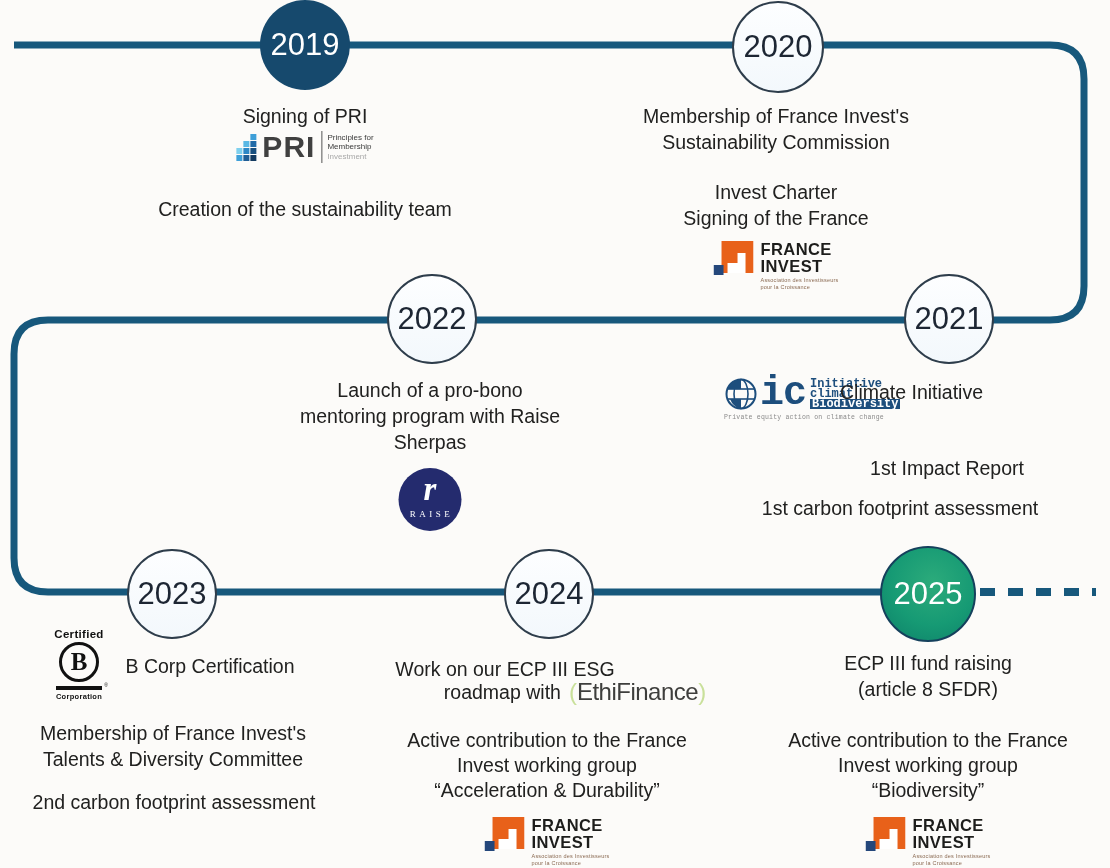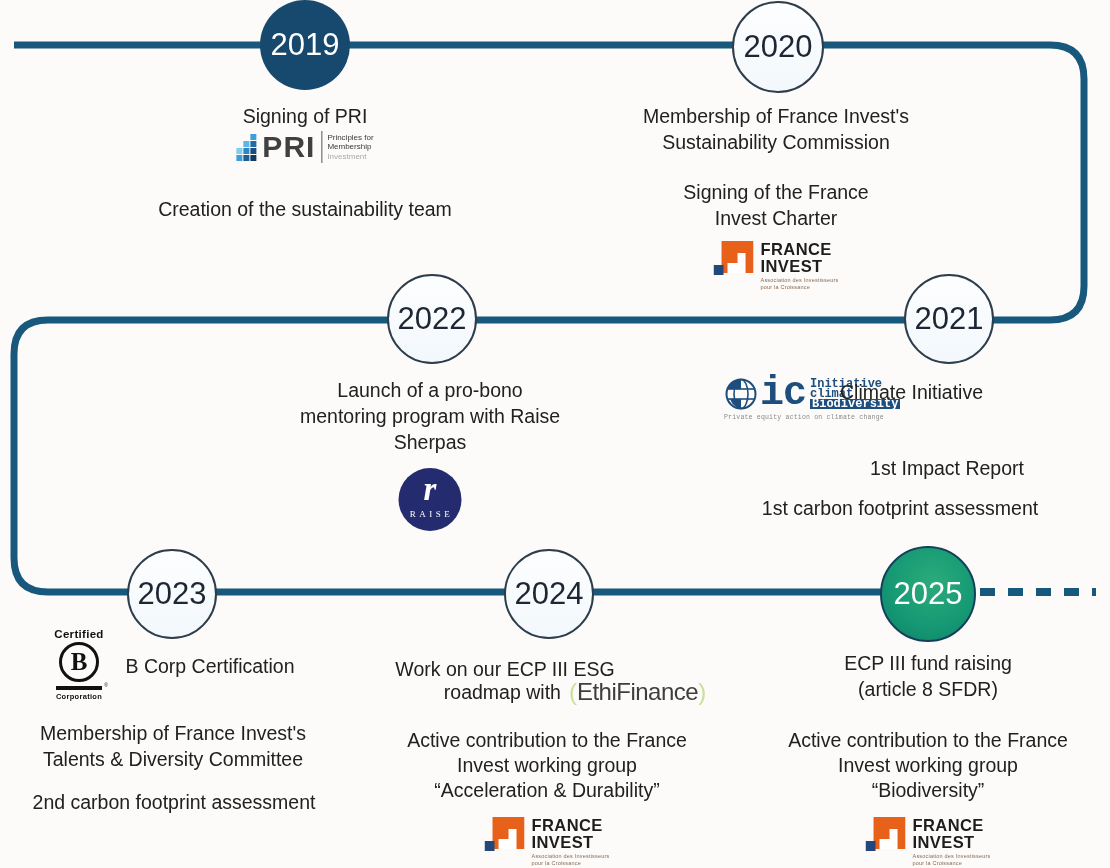--- a/index.html
+++ b/index.html
@@ -125,22 +125,22 @@
   </span>
 </div>
 
 <div class="t" style="left:305px;top:196px;">Creation of the sustainability team</div>
 
 <div class="t" style="left:776px;top:103px;">
   <div>Membership of France Invest's</div>
   <div>Sustainability Commission</div>
 </div>
 <div class="t" style="left:776px;top:179px;">
+  <div>Invest Charter</div>
   <div>Signing of the France</div>
-  <div>Invest Charter</div>
 </div>
 
 <div class="fi" style="left:776px;top:241px;">
   <svg class="mark" width="40" height="44" viewBox="0 0 40 44">
     <rect x="8" y="0" width="32" height="32" fill="#e8611a"></rect>
     <path d="M14 32 V22 H24 V12 H32 V32 Z" fill="#ffffff"></path>
     <rect x="0" y="24" width="10" height="10" fill="#24477b"></rect>
   </svg>
   <span class="words">
     <div>FRANCE</div>

